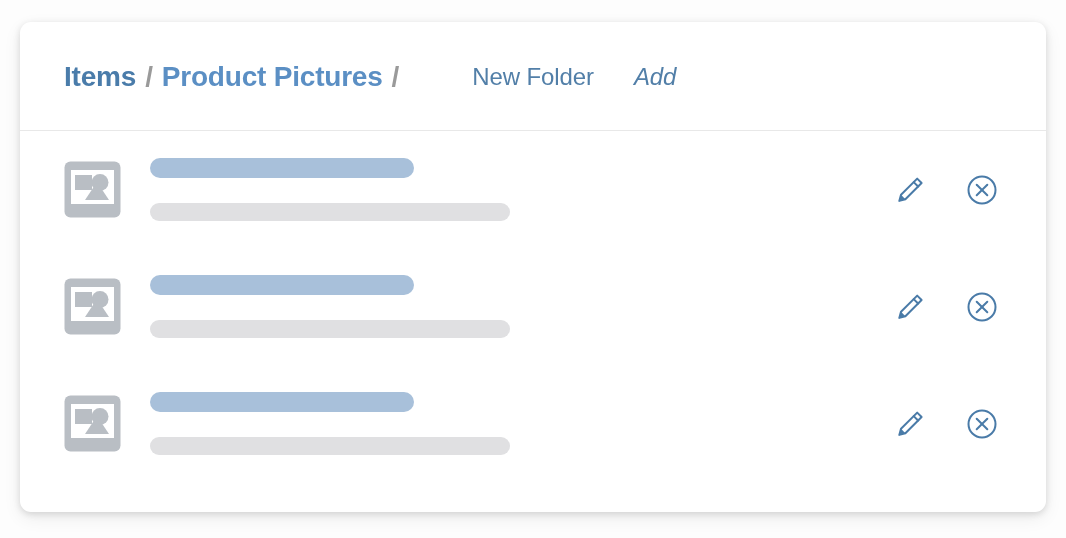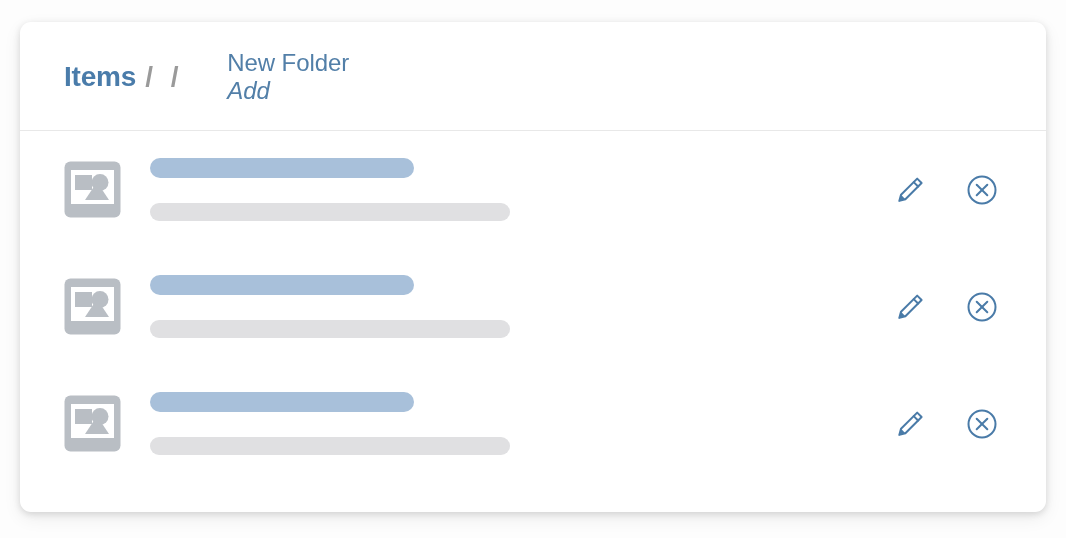--- a/index.html
+++ b/index.html
@@ -69,22 +69,22 @@
   .crumb-current { color: #808080; }
   .crumb-sep {
     color: #9a9a9a;
     padding: 0 9px;
     font-weight: bold;
   }
 
   .header-actions {
     display: flex;
     align-items: baseline;
+    margin-left: 64px;
     white-space: nowrap;
-    flex-direction: column;
   }
   .action-link {
     font-size: 24px;
     font-weight: normal;
     color: #527fa8;
     cursor: pointer;
     letter-spacing: -0.1px;
   }
   .action-link + .action-link {
     margin-left: 40px;
@@ -149,20 +149,21 @@
 
 <div class="page">
 
   <div class="card">
 
     <div class="card-header">
 
       <div class="breadcrumb">
         <span class="crumb crumb-items">Items</span>
         <span class="crumb-sep">/</span>
+        <span class="crumb crumb-folder">Product Pictures</span>
         <span class="crumb-sep">/</span>
       </div>
 
       <div class="header-actions">
         <span class="action-link">New Folder</span>
         <span class="action-link">Add</span>
       </div>
 
       <div class="header-divider"></div>
     </div>

